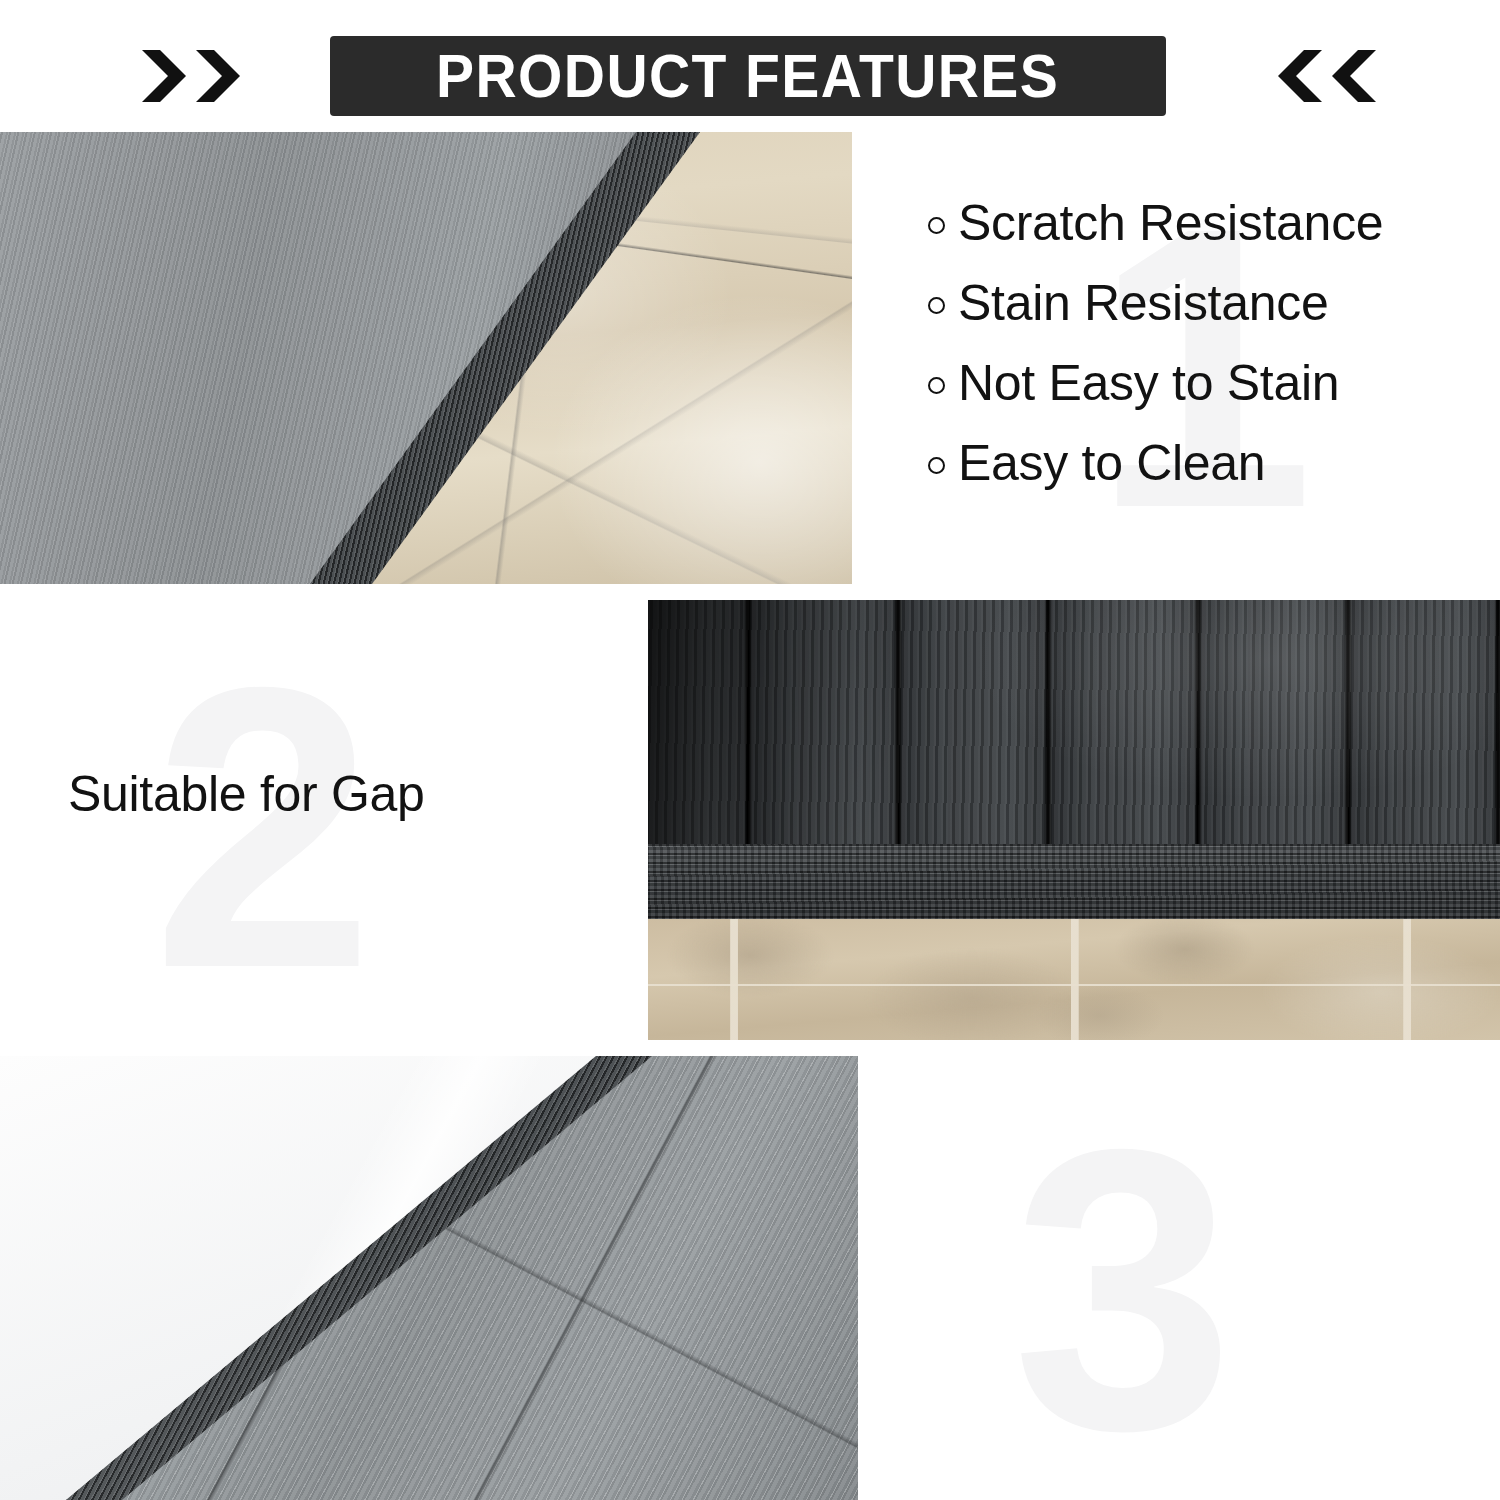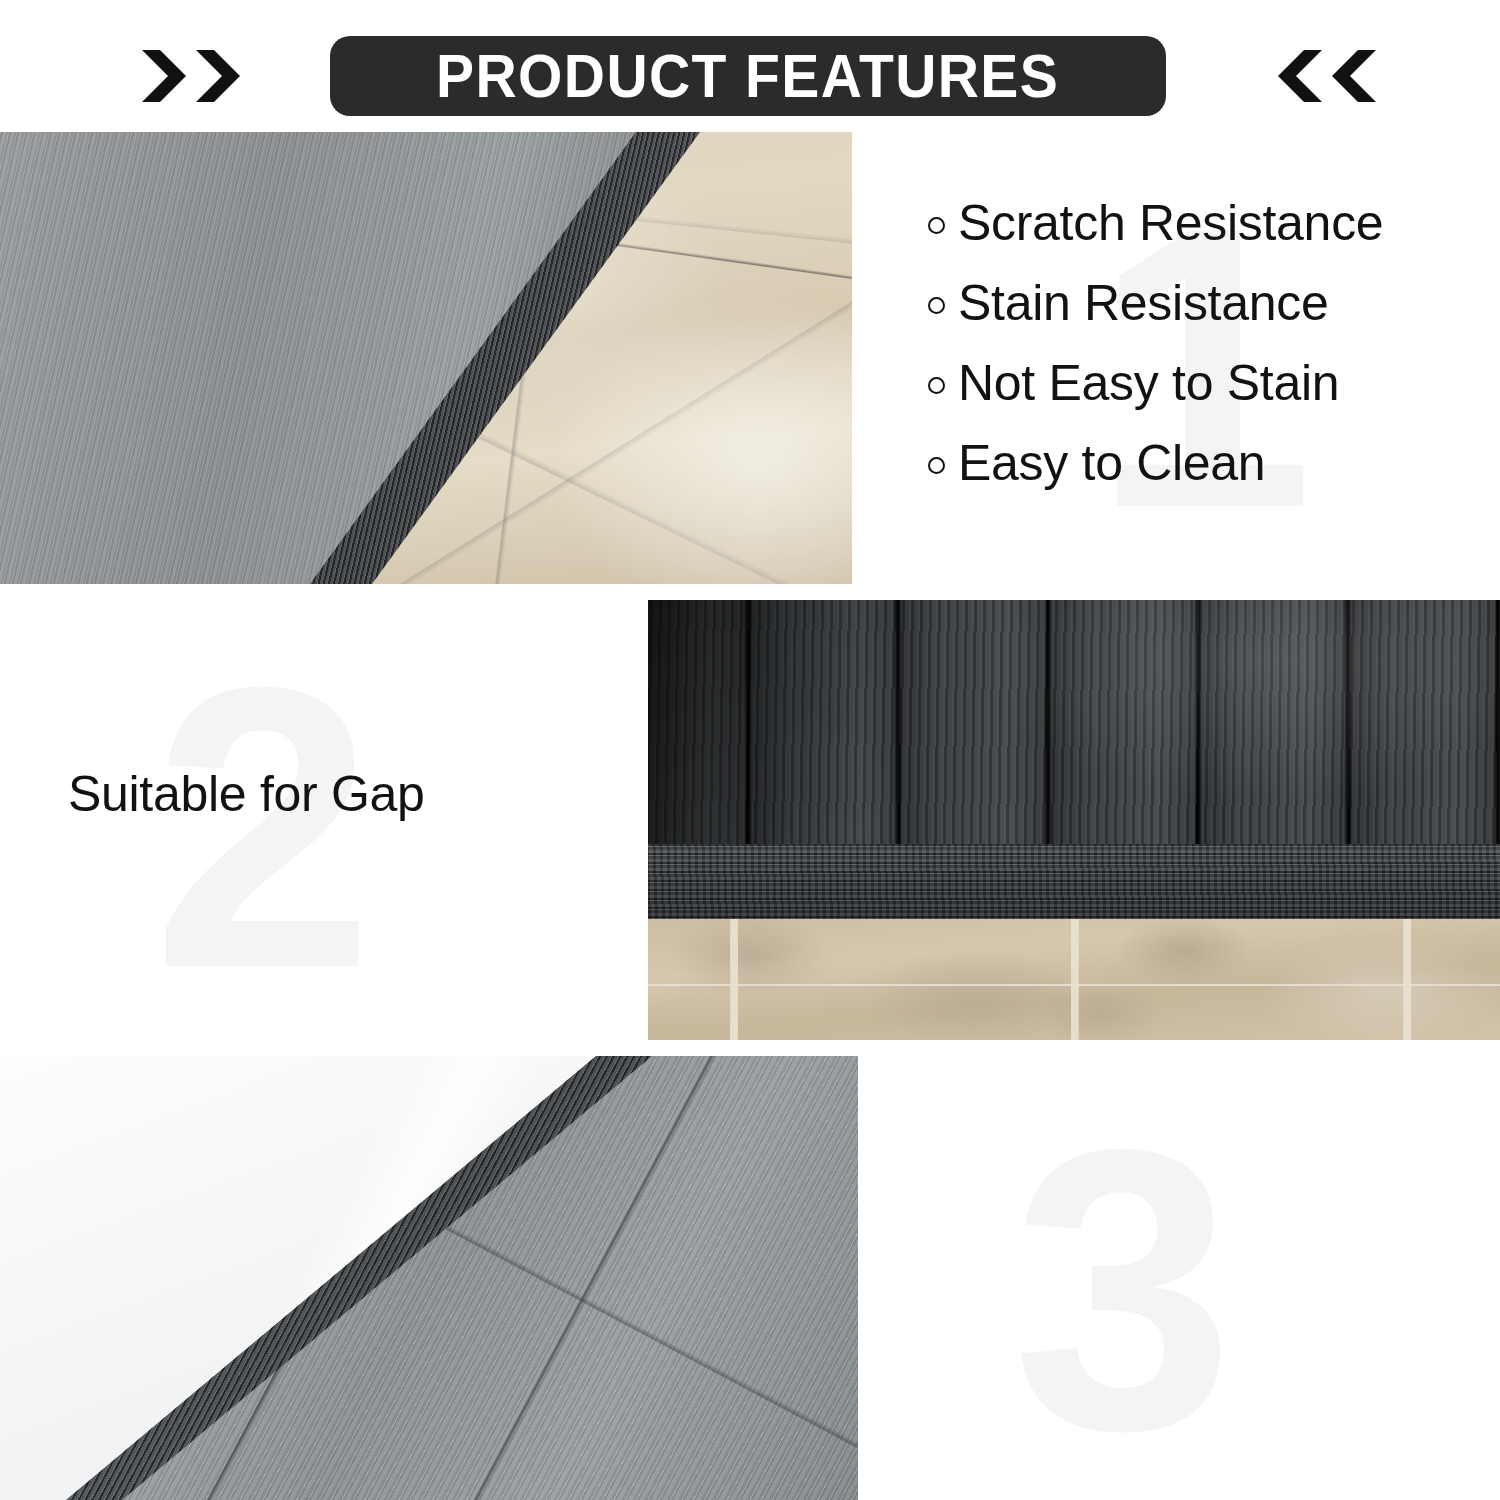--- a/index.html
+++ b/index.html
@@ -27,21 +27,21 @@
     height: 140px;
   }
 
   .title-bar {
     position: absolute;
     left: 330px;
     top: 36px;
     width: 836px;
     height: 80px;
     background: #2b2b2b;
-    border-radius: 20px;
+    border-radius: 4px;
     display: flex;
     align-items: center;
     justify-content: center;
   }
 
   .title-text {
     color: #ffffff;
     font-family: "Liberation Sans Narrow", "Liberation Sans", sans-serif;
     font-size: 62px;
     font-weight: bold;

